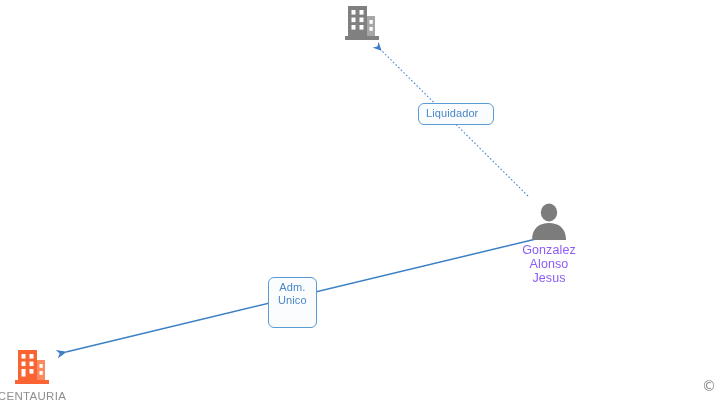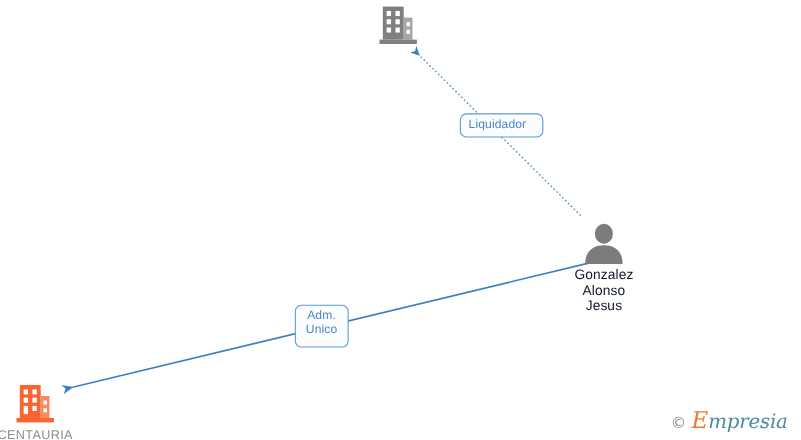--- a/index.html
+++ b/index.html
@@ -30,21 +30,21 @@
     width: 120px;
   }
   .node-icon {
     display: block;
     line-height: 0;
   }
   .node-label {
     margin-top: 3px;
     font-size: 12.5px;
     line-height: 14px;
-    color: #0f172a;
+    color: #8b5cf6;
     text-align: center;
     white-space: pre-line;
     letter-spacing: 0.1px;
   }
   .node-label.company {
     color: #8e8e8e;
     font-size: 11.5px;
     letter-spacing: 0.3px;
   }
   
@@ -66,21 +66,21 @@
     white-space: pre-line;
     letter-spacing: 0.1px;
   }
   #edge-label-liquidador {
     left: 418px;
     top: 103px;
   }
   #edge-label-adm-unico {
     left: 268px;
     top: 277px;
-    padding: 3px 9px 8px 9px;
+    padding: 3px 9px 20px 9px;
   }
 
   
   #watermark {
     position: absolute;
     right: 12px;
     bottom: 6px;
     display: flex;
     align-items: baseline;
     gap: 5px;
@@ -178,14 +178,13 @@
   <span class="node-label company">CENTAURIA</span>
 </div>
 
 <div class="edge-label" id="edge-label-liquidador">Liquidador</div>
 
 <div class="edge-label" id="edge-label-adm-unico">Adm.
 Unico</div>
 
 <div id="watermark">
   <span class="copy">©</span>
-  <span class="brand"><span class="cap">E</span><span>mpresia</span></span>
 </div>
 
 </body></html>

